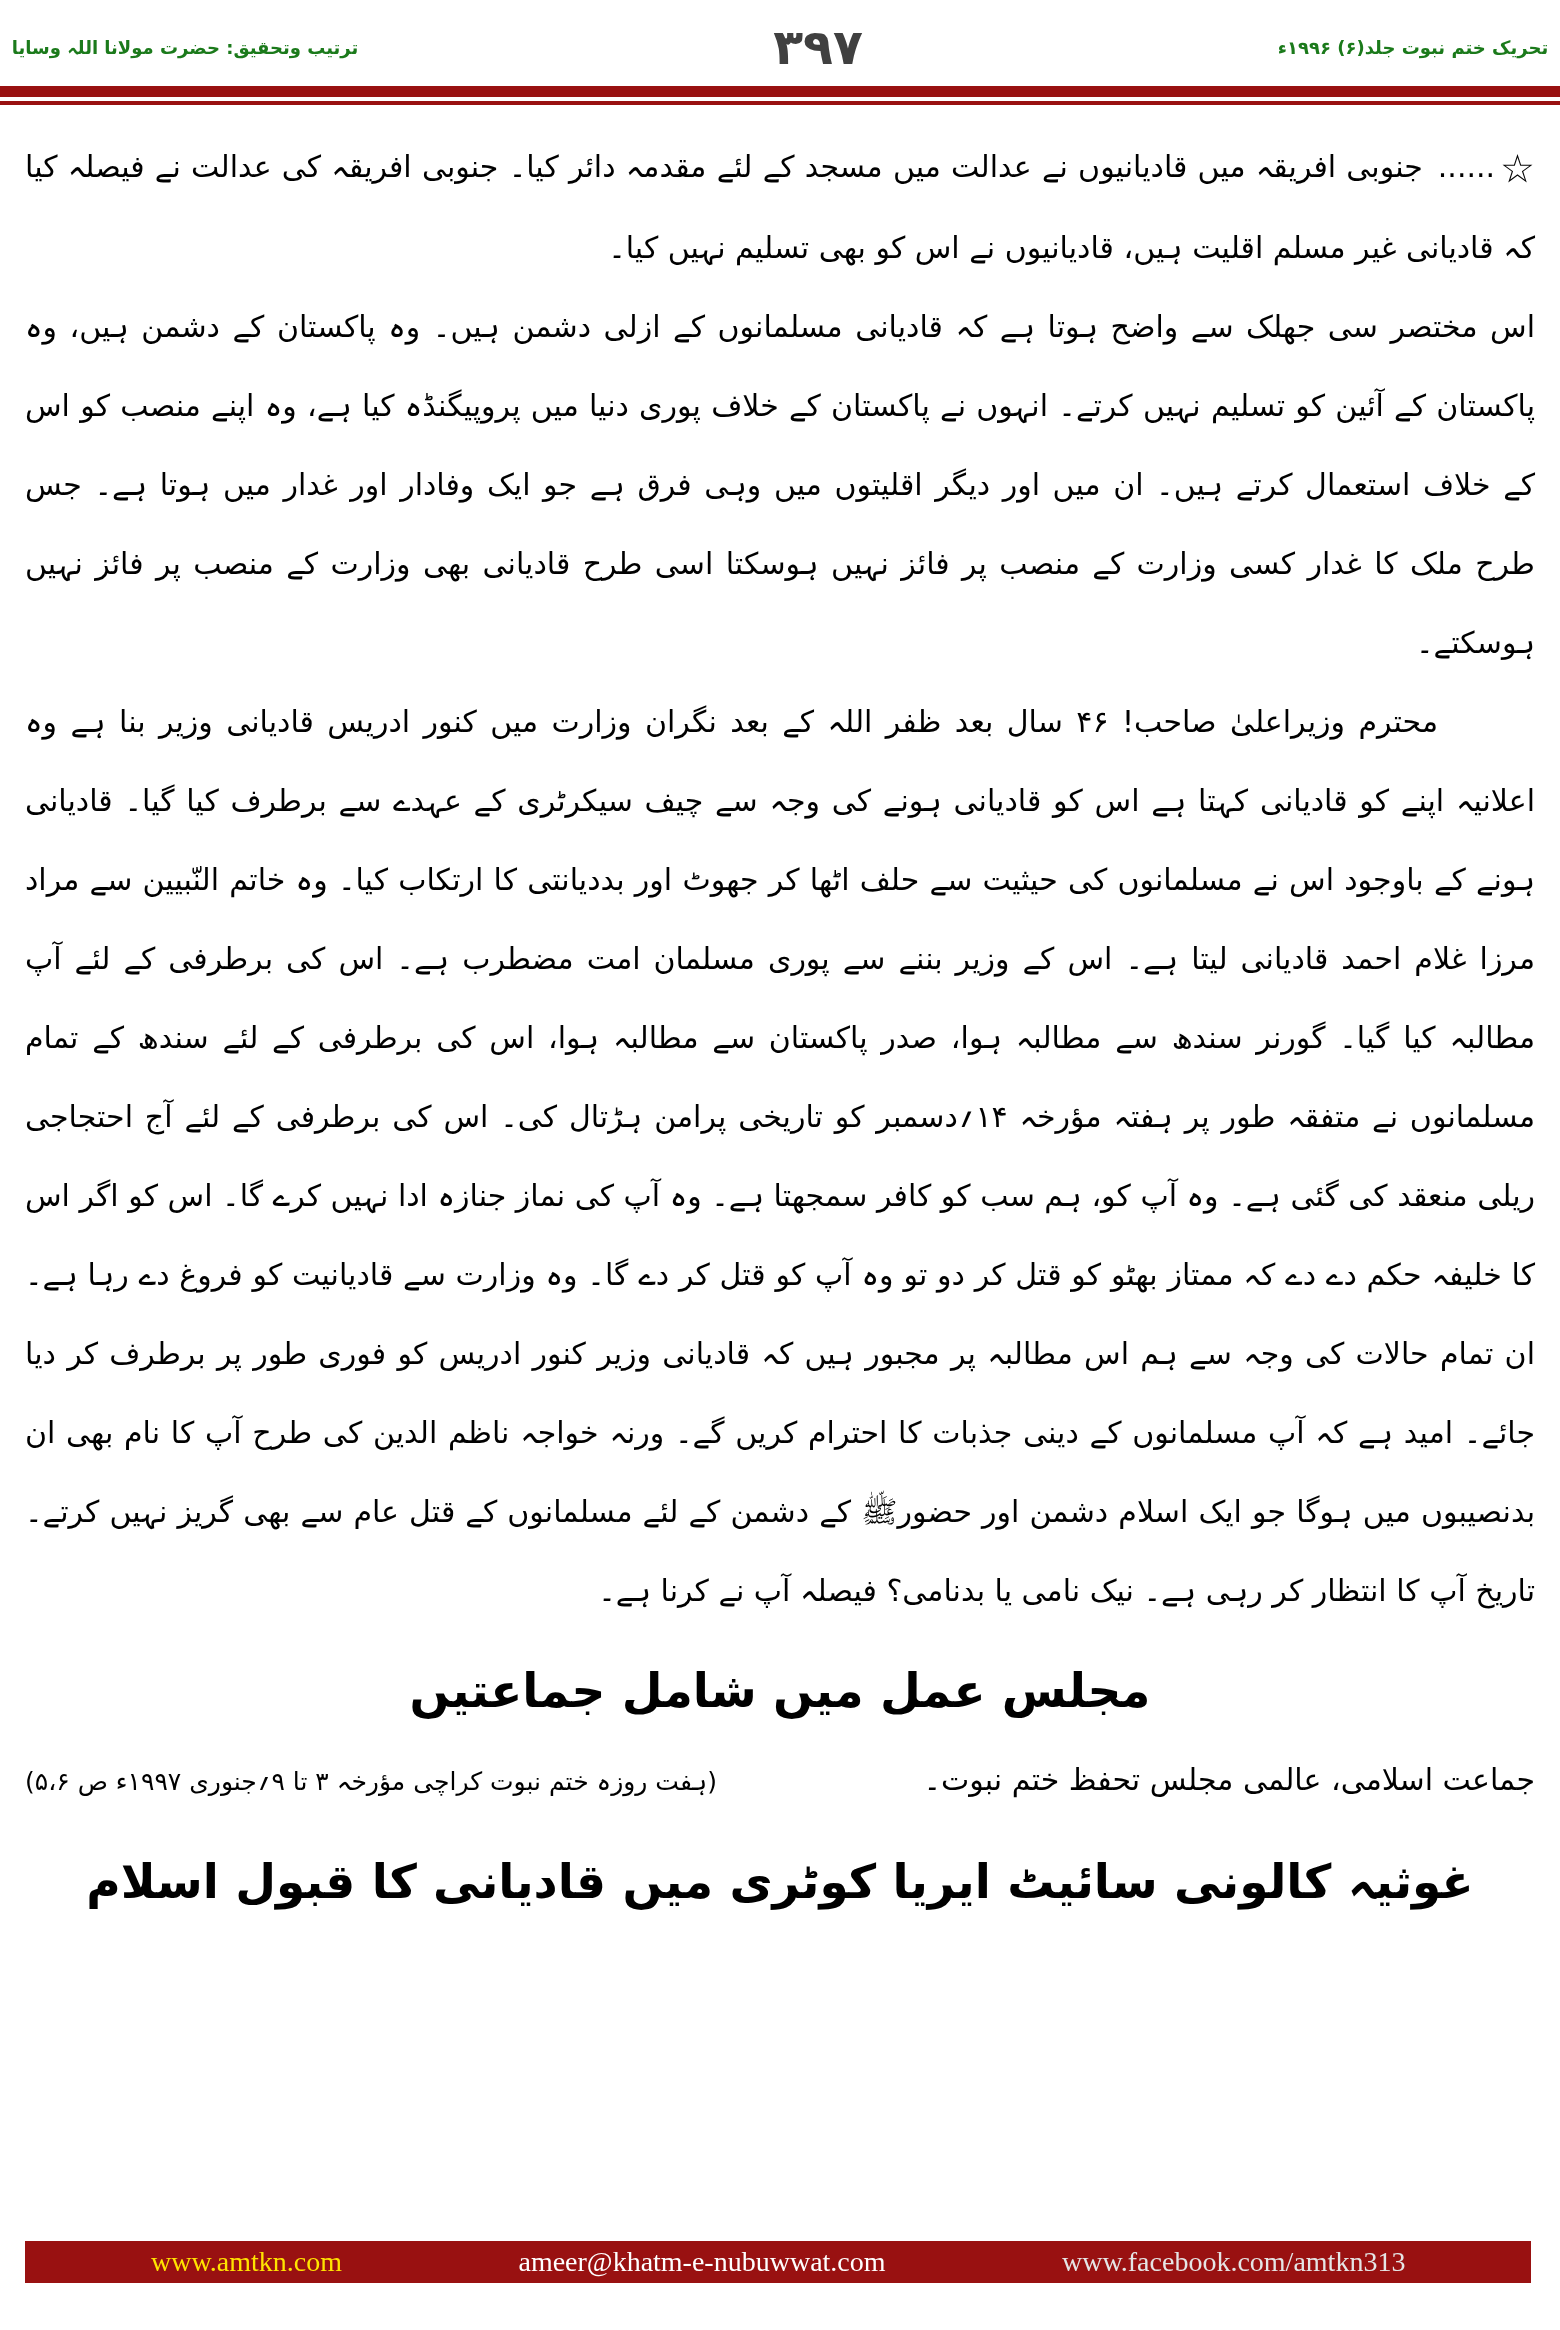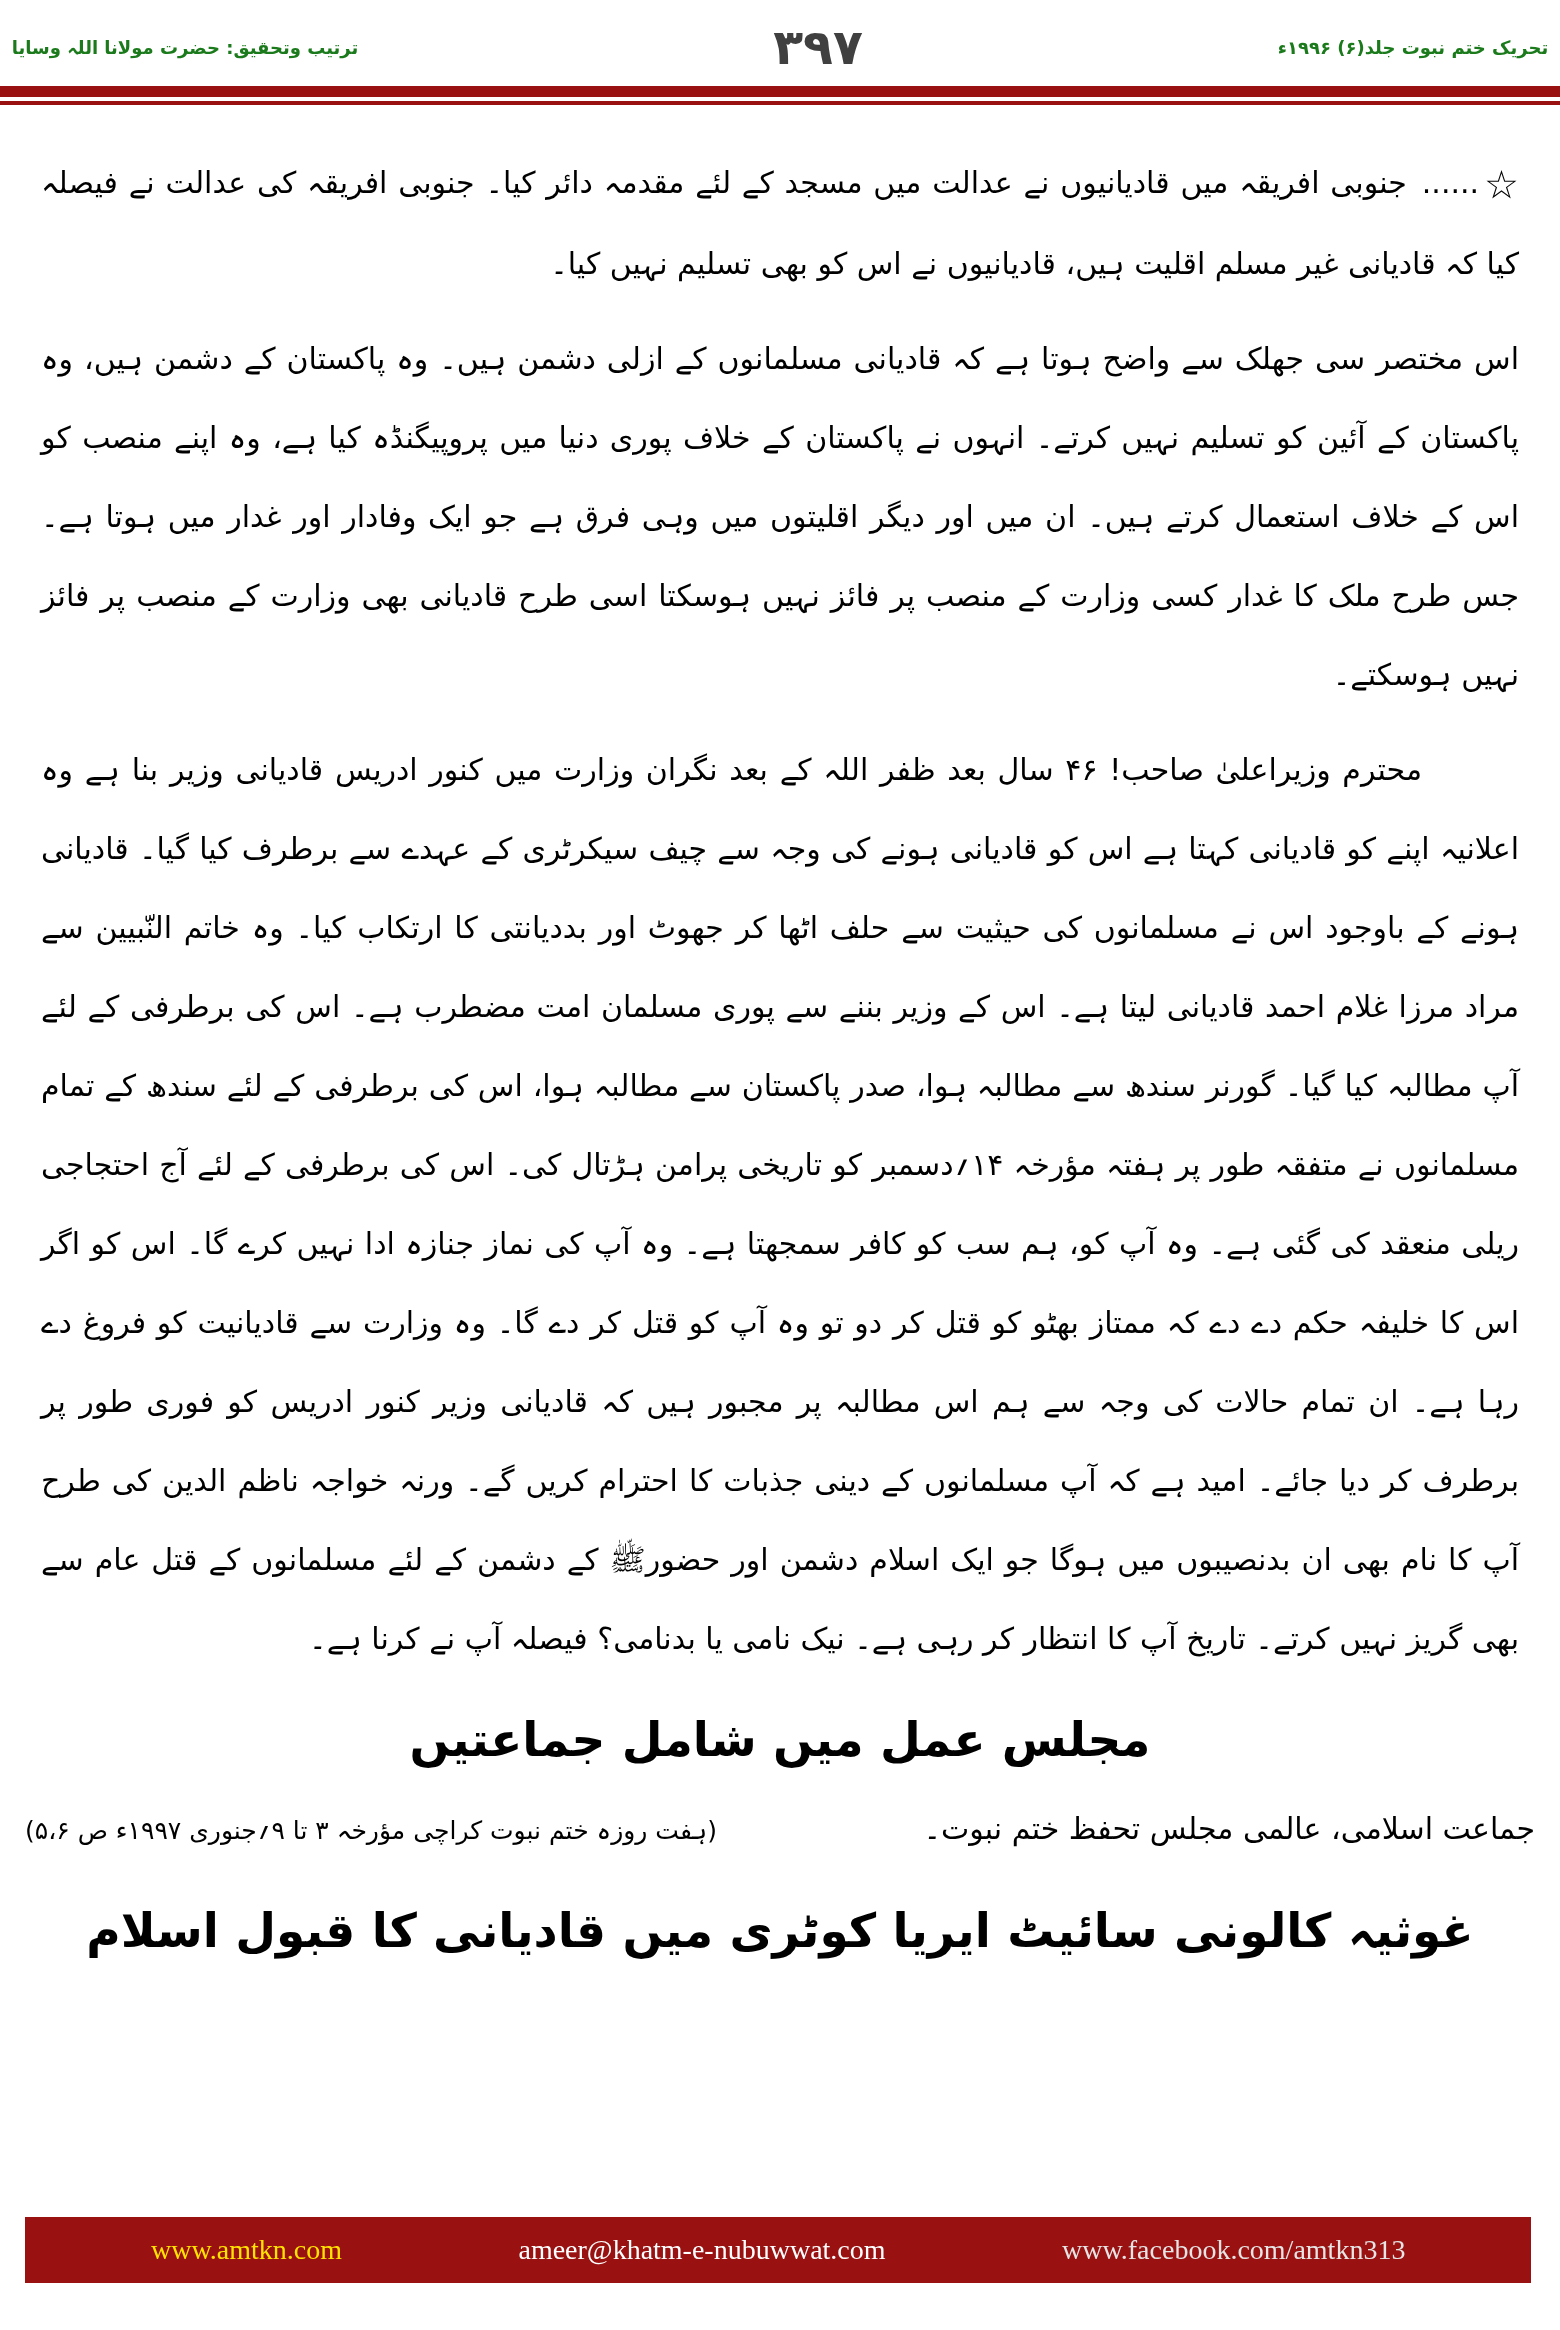--- a/index.html
+++ b/index.html
@@ -27,21 +27,21 @@
   .rule-thick{height:11px;background:#991111;margin:5px 0 0 0;}
   .rule-thin{height:4.2px;background:#991111;margin:4.2px 0 0 0;}
   
   .content{
     direction:rtl;
     padding:22px 25px 0 25px;
     font-size:30px;
     line-height:79px;
     text-align:justify;
   }
-  .para{margin:16px;}
+  .para{margin:0;}
   .indent{text-indent:97px;}
   .indent-sm{text-indent:46px;}
   .star{
     display:inline-block;font-size:39px;vertical-align:middle;
     margin-left:5px;
   }
   .dots{letter-spacing:1.7px;margin-left:15px;}
   .sec-heading{
     text-align:center;font-weight:bold;font-size:47px;
     margin:15px 0 3.4px 0;line-height:92px;
@@ -51,21 +51,21 @@
     direction:rtl;
   }
   .parties-row .cont{white-space:nowrap;}
   .citation{font-size:25px;white-space:nowrap;}
   
   .footer-bar{
     position:absolute;left:25px;right:28.6px;bottom:47px;height:42px;
     background:#991111;
     display:flex;align-items:center;justify-content:space-between;
     direction:ltr;
-    padding:12px 126px;
+    padding:0 126px;
     font-family:"Liberation Serif",serif;
     font-size:28px;
   }
   .footer-bar .site{color:#ffe400;}
   .footer-bar .mail{color:#ffffff;}
   .footer-bar .fb{color:#e5e5e5;}
 </style>
 </head>
 <body>
 

